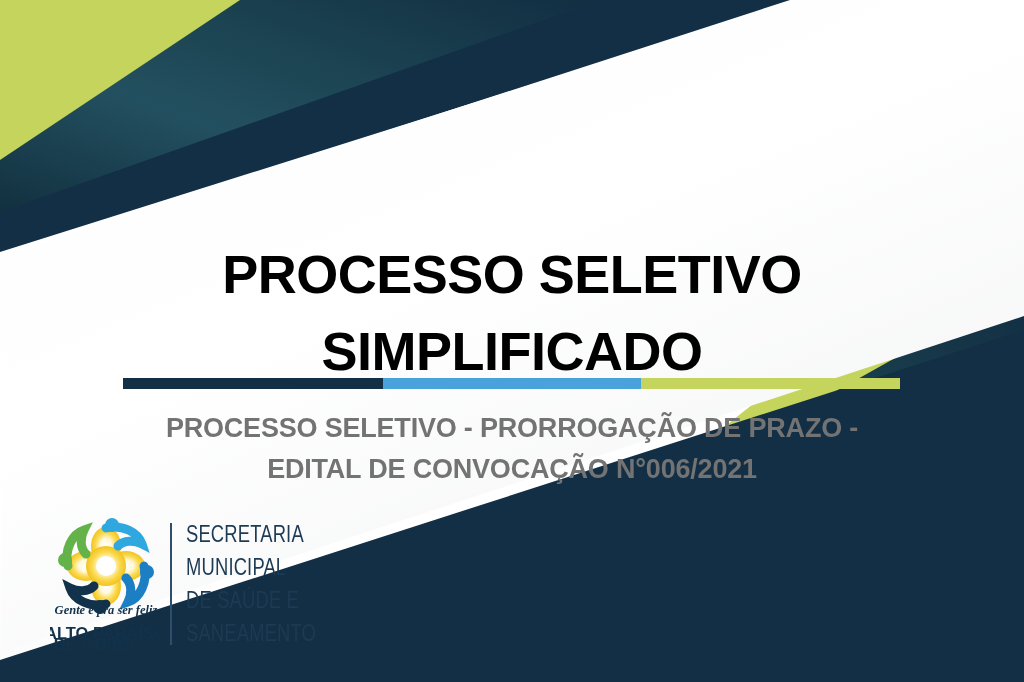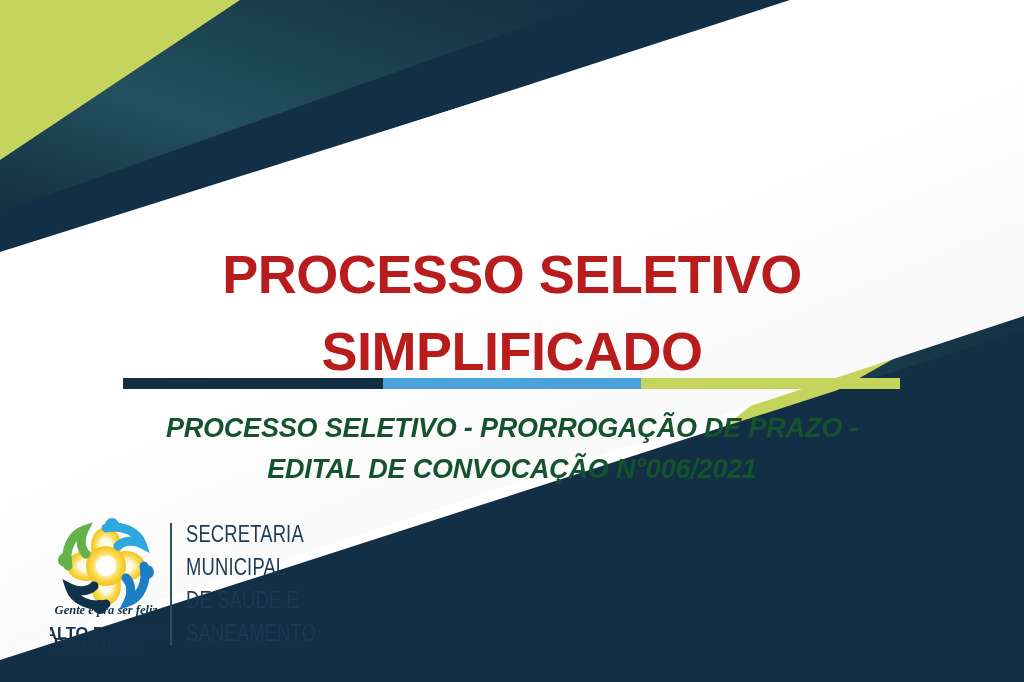--- a/index.html
+++ b/index.html
@@ -47,21 +47,21 @@
     position: absolute;
     left: 150px;
     top: 236px;
     width: 724px;
     text-align: center;
     font-family: "Liberation Sans", sans-serif;
     font-weight: 700;
     font-size: 54px;
     line-height: 1.42;
     letter-spacing: -0.5px;
-    color: #b91c1c;
+    color: #000000;
     white-space: pre-line;
   }
 
   .rule {
     position: absolute;
     left: 123px;
     top: 378px;
     width: 777px;
     height: 11px;
     display: flex;
@@ -75,23 +75,22 @@
     position: absolute;
     left: 112px;
     top: 408px;
     width: 800px;
     text-align: center;
     font-family: "Liberation Sans", sans-serif;
     font-weight: 700;
     font-size: 27px;
     line-height: 1.52;
     letter-spacing: -0.2px;
-    color: #14532d;
+    color: #737373;
     white-space: pre-line;
-    font-style: italic;
   }
 
   
   .brand {
     position: absolute;
     left: 50px;
     top: 508px;
     display: flex;
     align-items: center;
     height: 152px;

